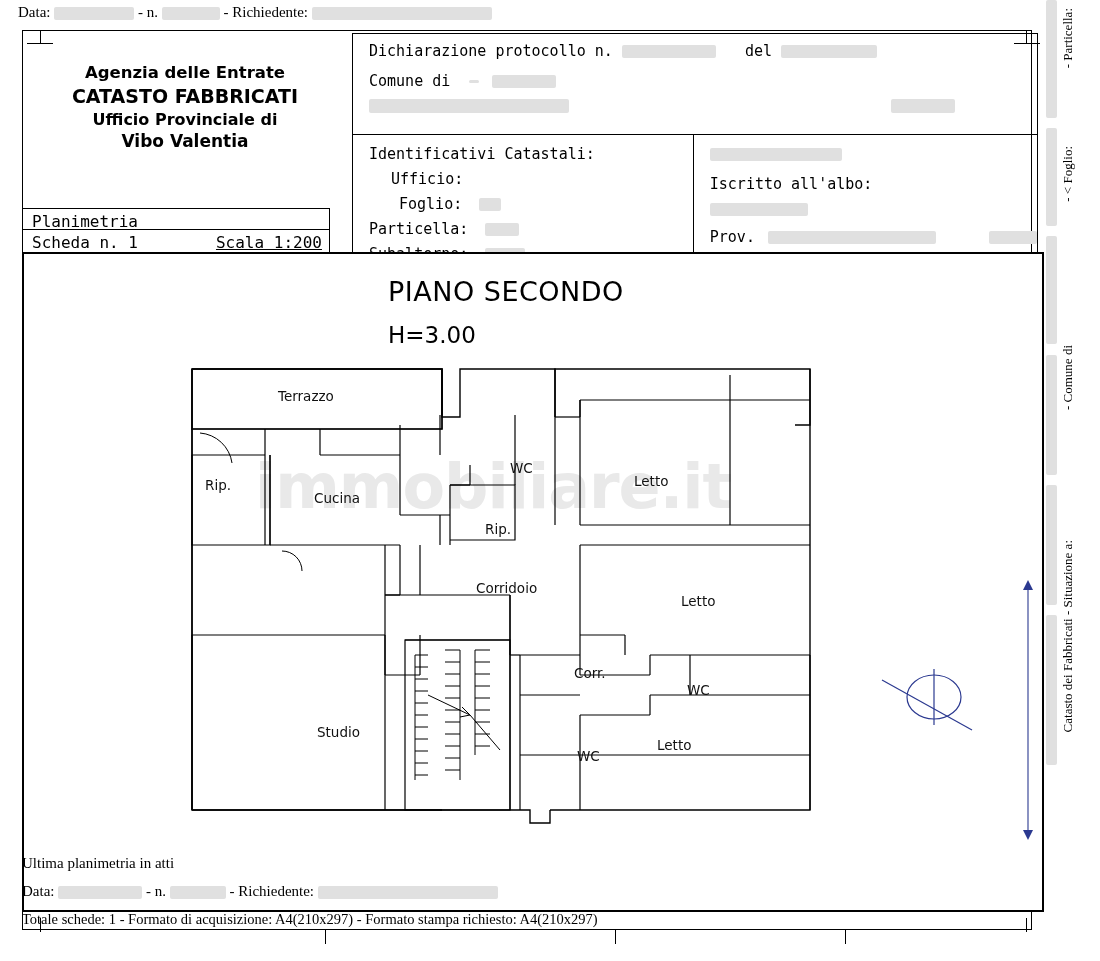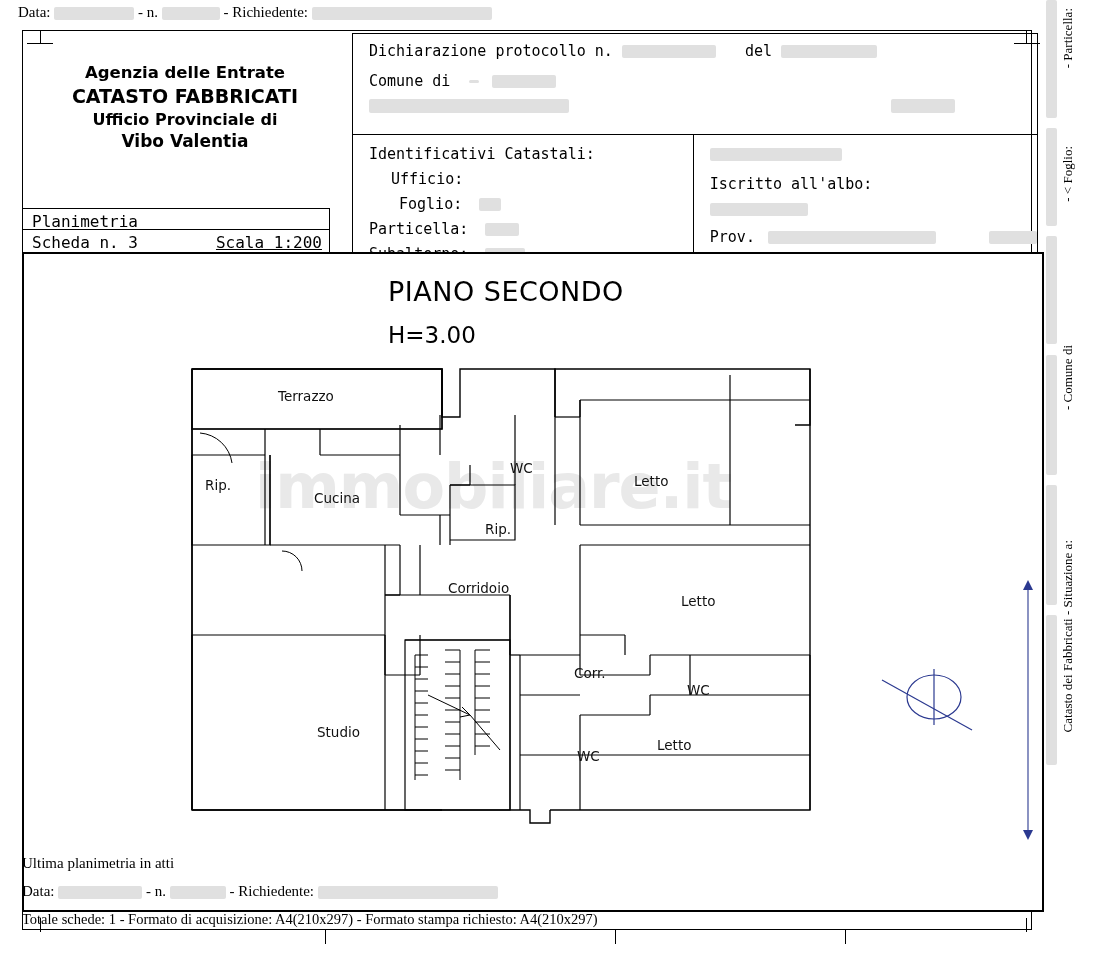--- a/index.html
+++ b/index.html
@@ -202,21 +202,21 @@
         <span class="redact" style="width:48px;margin-left:44px"></span>
       </div>
     </div>
   </div>
 </div>
 
 <div id="plan-box">
   <div class="row1">Planimetria</div>
   <div class="sep"></div>
   <div class="row2">
-    <span>Scheda n. 3</span>
+    <span>Scheda n. 1</span>
     <span class="scala">Scala 1:200</span>
   </div>
 </div>
 
 <div id="draw-frame"></div>
 <div id="floor-title">PIANO SECONDO</div>
 <div id="floor-h">H=3.00</div>
 <div id="watermark">immobiliare.it</div>
 
 <svg width="900" height="520" viewBox="0 0 900 520" style="position:absolute; left:170px; top:355px;">
@@ -346,21 +346,21 @@
   <path d="M8 0 L3 10 L13 10 Z" fill="#2b3990"></path>
   <path d="M8 260 L3 250 L13 250 Z" fill="#2b3990"></path>
 </svg>
 
 <div class="room" style="left:278px; top:388px;">Terrazzo</div>
 <div class="room" style="left:205px; top:477px;">Rip.</div>
 <div class="room" style="left:314px; top:490px;">Cucina</div>
 <div class="room" style="left:510px; top:460px;">WC</div>
 <div class="room" style="left:634px; top:473px;">Letto</div>
 <div class="room" style="left:485px; top:521px;">Rip.</div>
-<div class="room" style="left:448px; top:580px;">Corridoio</div>
+<div class="room" style="left:476px; top:580px;">Corridoio</div>
 <div class="room" style="left:681px; top:593px;">Letto</div>
 <div class="room" style="left:574px; top:665px;">Corr.</div>
 <div class="room" style="left:687px; top:682px;">WC</div>
 <div class="room" style="left:317px; top:704px;margin-top:20px;">Studio</div>
 <div class="room" style="left:577px; top:748px;">WC</div>
 <div class="room" style="left:657px; top:737px;">Letto</div>
 
 <div id="right-strip">
   <div class="vredact" style="left:2px; top:0px; height:118px;"></div>
   <div class="vtext" style="left:16px; top:8px;">- Particella:</div>

